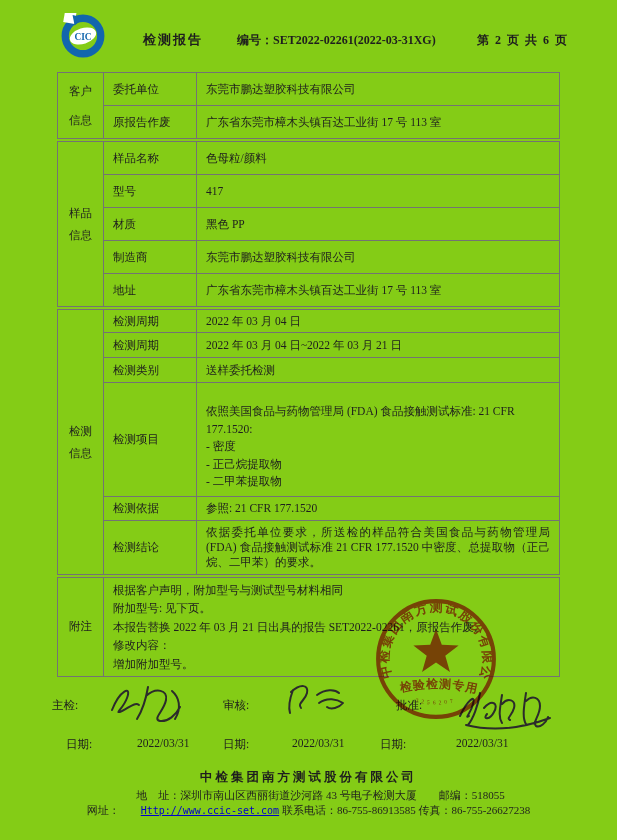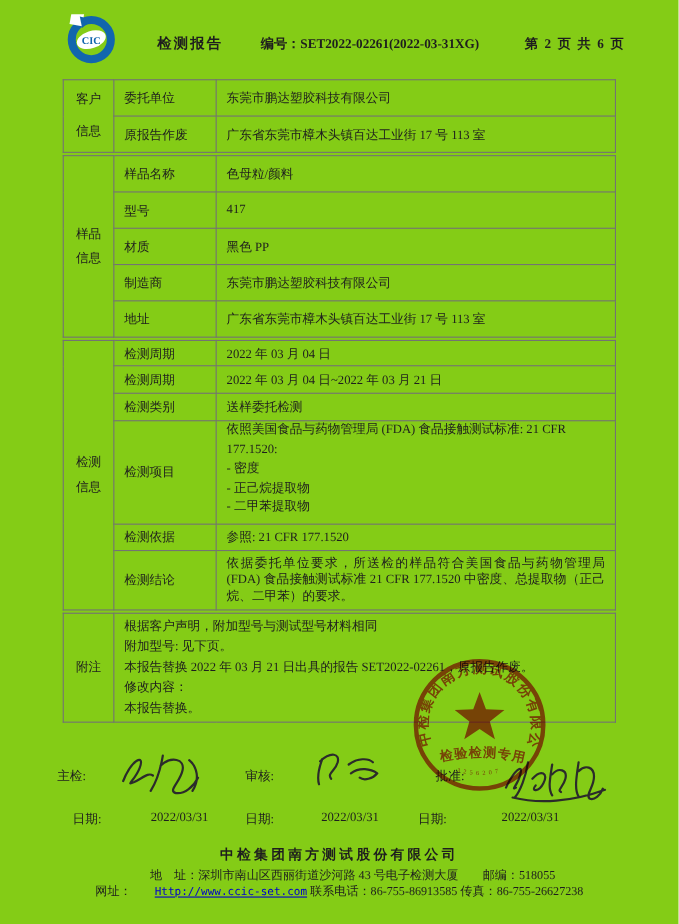--- a/index.html
+++ b/index.html
@@ -20,21 +20,21 @@
   table + table { margin-top:2px; }
   td { border:1px solid #737373; font-size:11.5px; vertical-align:middle; padding:2px 9px; }
   td.sec { text-align:center; padding:2px 2px; }
   td.sec div { line-height:22px; }
   .t-customer td.sec div { line-height:29px; }
   td.val { }
   .t-customer td, .t-sample td { height:33px; }
   .r-h23 td { height:23px; }
   .r-h25 td { height:25px; }
   .r-h24 td { height:24px; }
-  td.items { line-height:17.5px; padding-top:0; padding-bottom:5px; }
+  td.items { line-height:17.5px; padding-top:20px; padding-bottom:5px; }
   td.concl { line-height:15px; text-align:justify; padding-top:4px; padding-bottom:4px; }
   td.notes { line-height:18.6px; padding-top:3px; padding-bottom:3px; }
   .t-notes td { height:93px; }
   
   .sig-label { position:absolute; font-size:11.5px; }
   .sig-date  { position:absolute; font-size:11.5px; }
   .sig-svg   { position:absolute; }
   .sig-svg path { fill:none; stroke:#2b2b2b; stroke-width:2; stroke-linecap:round; stroke-linejoin:round; }
   
   .seal { position:absolute; left:374px; top:597px; mix-blend-mode:multiply; opacity:0.9; }
@@ -168,21 +168,21 @@
           <col style="width:363px">
         </colgroup>
       <tbody>
           <tr>
         <td class="sec">附注</td>
         <td class="val notes" colspan="2">
           <div>根据客户声明，附加型号与测试型号材料相同</div>
           <div>附加型号: 见下页。</div>
           <div>本报告替换 2022 年 03 月 21 日出具的报告 SET2022-02261，原报告作废。</div>
           <div>修改内容：</div>
-          <div>本报告替换。</div>
+          <div>增加附加型号。</div>
         </td>
       </tr>
     </tbody>
       </table>
   </div>
 
   <span class="sig-label" style="left:52px; top:698px;">主检:</span>
   <svg class="sig-svg" style="left:100px; top:678px;" width="105" height="50" viewBox="0 0 105 50">
     <path d="M12,32 C20,12 32,7 27,20 C23,31 13,37 22,33 C30,29 35,24 39,27 M48,9 C46,21 42,33 37,41 M46,18 C56,9 68,12 66,22 C64,33 52,41 60,43 C68,44 76,37 80,29 M72,13 C79,19 82,30 75,41"></path>
   </svg>

